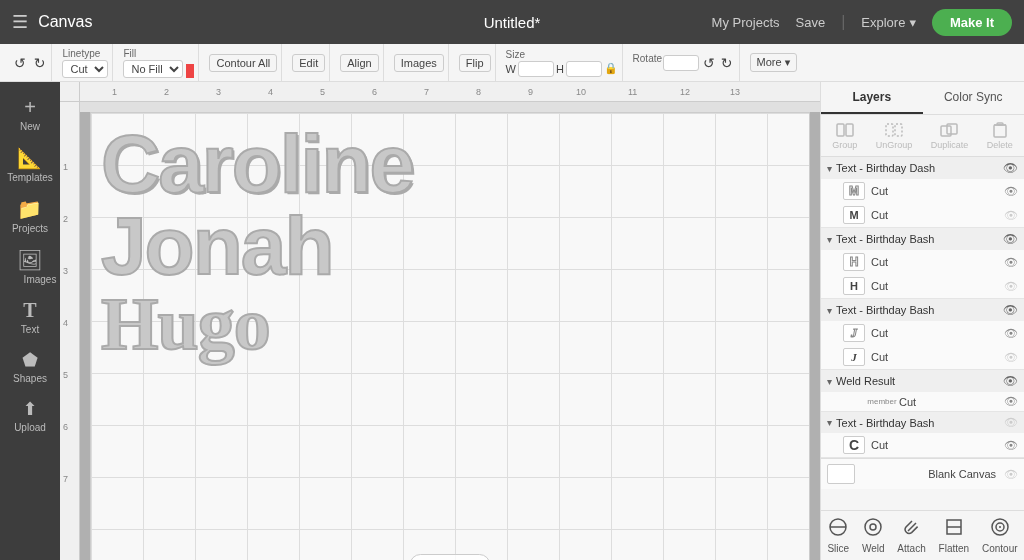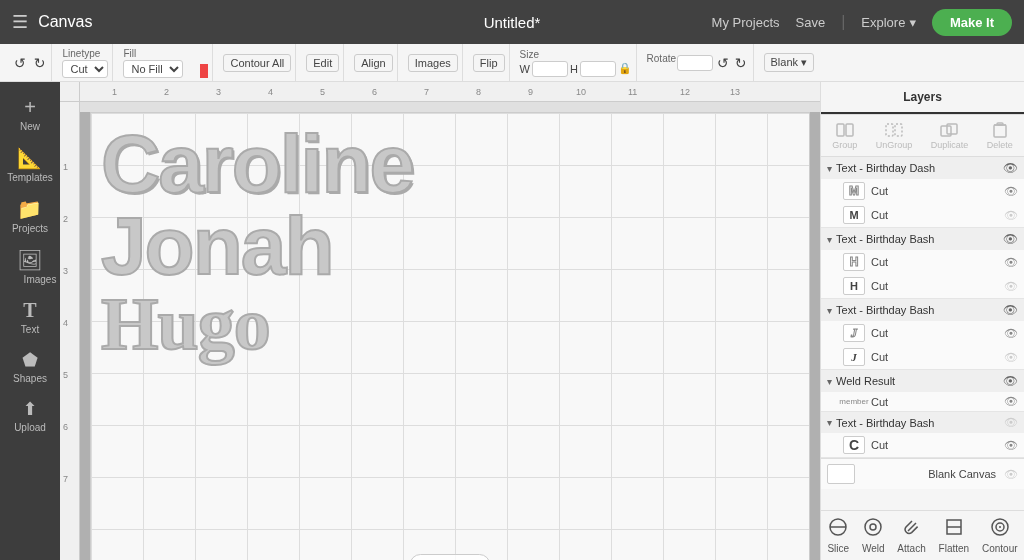--- a/index.html
+++ b/index.html
@@ -140,21 +140,21 @@
     <div style="display:flex;flex-direction:column;gap:1px;">
       <span class="toolbar-label">Linetype</span>
       <select class="toolbar-select">
         <option>Cut</option>
       </select>
     </div>
   </div>
   <div class="toolbar-group">
     <div style="display:flex;flex-direction:column;gap:1px;">
       <span class="toolbar-label">Fill</span>
-      <div style="display:flex;align-items:flex-end;gap:17px;">
+      <div style="display:flex;align-items:flex-end;gap:3px;">
         <select class="toolbar-select">
           <option>No Fill</option>
         </select>
         <span class="toolbar-color-red"></span>
       </div>
     </div>
   </div>
   <div class="toolbar-group">
     <button class="toolbar-btn">Contour All</button>
   </div>
@@ -186,21 +186,21 @@
     <div style="display:flex;flex-direction:row;gap:1px;">
       <span class="toolbar-label">Rotate</span>
       <div style="display:flex;align-items:center;gap:2px;">
         <input class="toolbar-input" value="" style="">
         <button class="toolbar-btn-icon">↺</button>
         <button class="toolbar-btn-icon">↻</button>
       </div>
     </div>
   </div>
   <div class="toolbar-group">
-    <button class="toolbar-btn">Blank ▾</button>
+    <button class="toolbar-btn">More ▾</button>
   </div>
 </div>
 
 <div class="main-layout">
 
   <div class="left-sidebar">
     <div class="sidebar-item">
       <span class="sidebar-icon">+</span>
       <span style="font-size:10px;color:#bbb;">New</span>
     </div>
@@ -285,20 +285,21 @@
           <button class="zoom-btn">+</button>
         </div>
       </div>
     </div>
   </div>
 
   <div class="right-panel">
 
     <div class="panel-tabs">
       <div class="panel-tab active">Layers</div>
+      <div class="panel-tab">Color Sync</div>
     </div>
 
     <div class="panel-toolbar">
       <div class="panel-tool-btn disabled">
         <div class="panel-tool-icon">
           <svg width="18" height="14" viewBox="0 0 18 14">
               <rect x="1" y="1" width="7" height="12" fill="none" stroke="#bbb" stroke-width="1.5" rx="1"></rect>
               <rect x="10" y="1" width="7" height="12" fill="none" stroke="#bbb" stroke-width="1.5" rx="1"></rect>
             </svg>
         </div>
@@ -390,21 +391,21 @@
         </div>
       </div>
 
       <div class="layer-group">
         <div class="layer-group-header">
           <span class="layer-group-arrow">▾</span>
           <span class="layer-group-name">Weld Result</span>
           <span class="layer-eye">👁</span>
         </div>
         <div class="layer-item">
-          <div style="display:flex;flex-direction:column;align-items:center;width:22px;">
+          <div style="display:flex;flex-direction:column;align-items:center;width:22px;margin-left:28px;">
             <span style="font-size:8px;color:#888;">member</span>
           </div>
           <span class="layer-item-name">Cut</span>
           <span class="layer-eye-small">👁</span>
         </div>
       </div>
 
       <div class="layer-group">
         <div class="layer-group-header">
           <span class="layer-group-arrow">▾</span>

